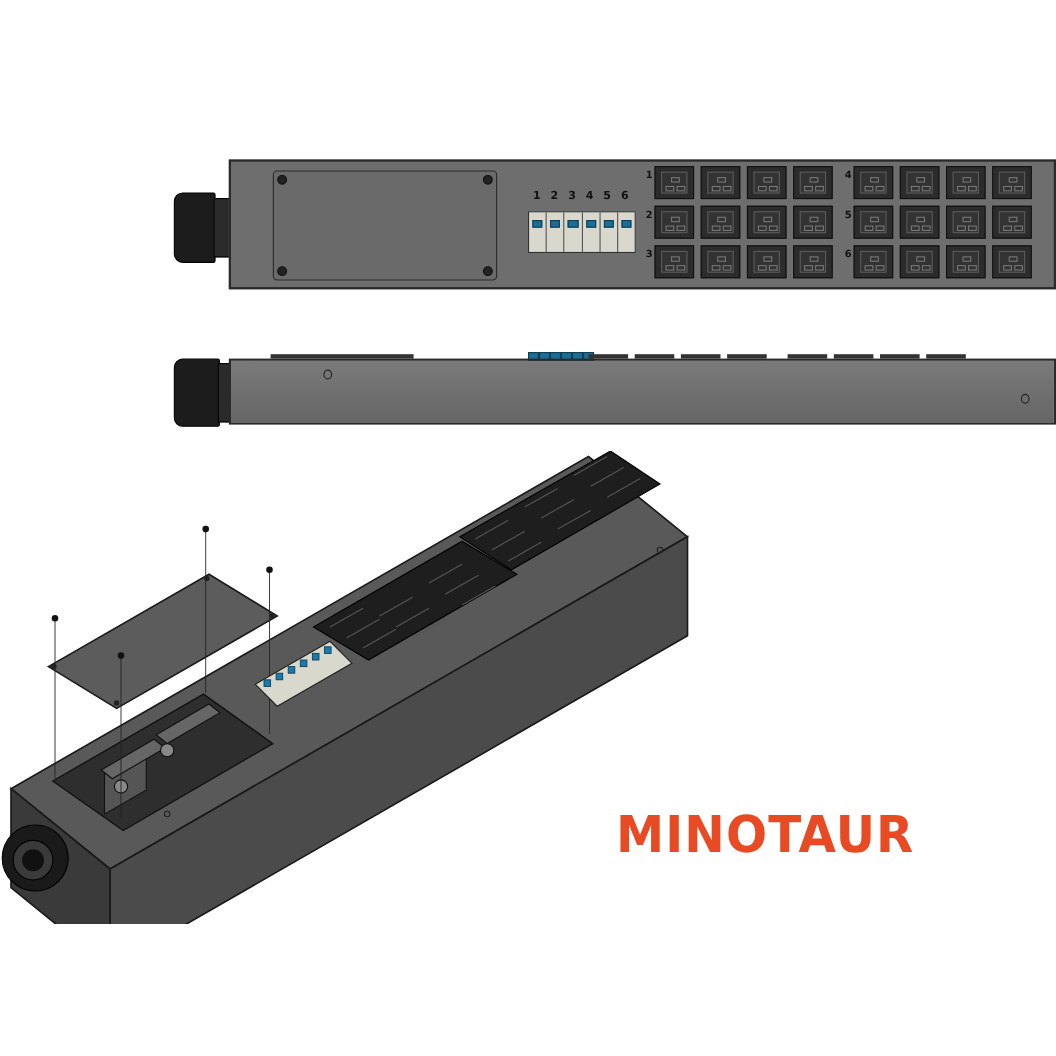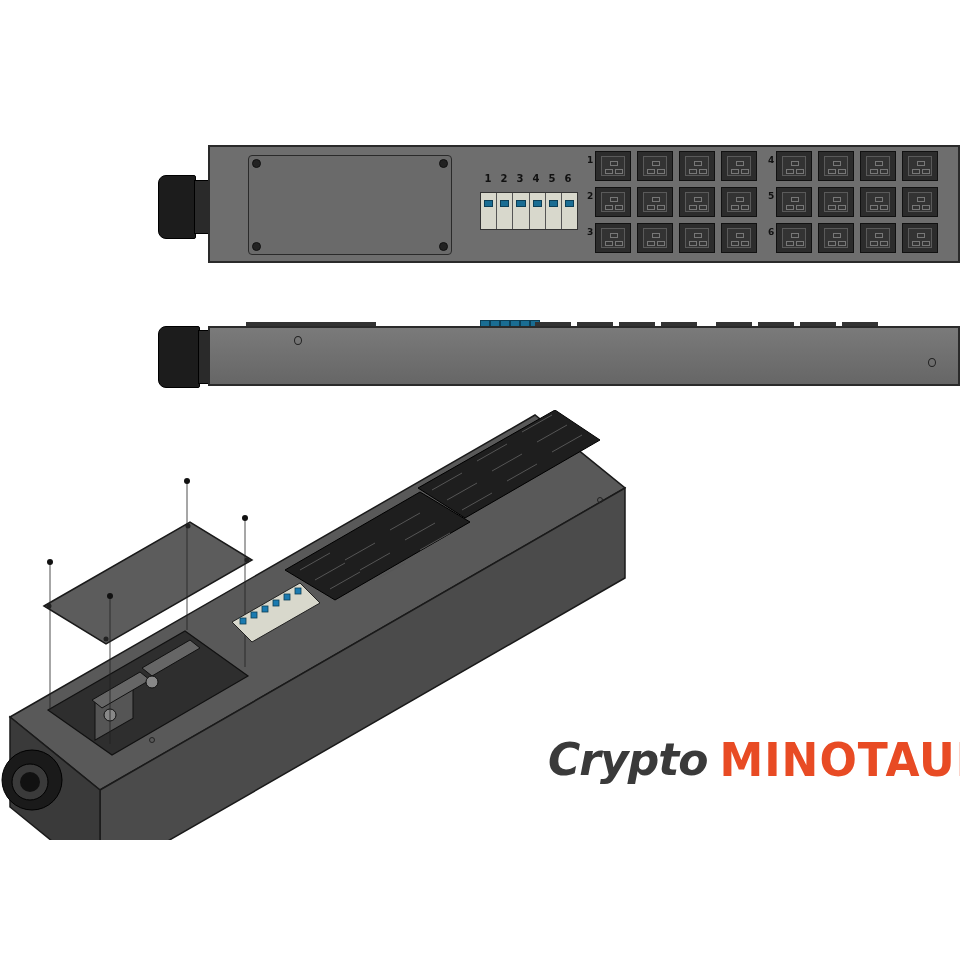--- a/index.html
+++ b/index.html
@@ -294,15 +294,14 @@
 
     <g>
       <ellipse cx="32" cy="370" rx="30" ry="30" fill="#1a1a1a" stroke="#000"></ellipse>
       <ellipse cx="30" cy="372" rx="18" ry="18" fill="#3a3a3a" stroke="#000"></ellipse>
       <ellipse cx="30" cy="372" rx="10" ry="10" fill="#111"></ellipse>
     </g>
   </svg>
 </div>
 
 <div id="logo" class="abs">
-  <span class="logo-crypto">Crypto</span>
   <span class="logo-mino">MINOTAUR</span>
 </div>
 
 </body></html>

